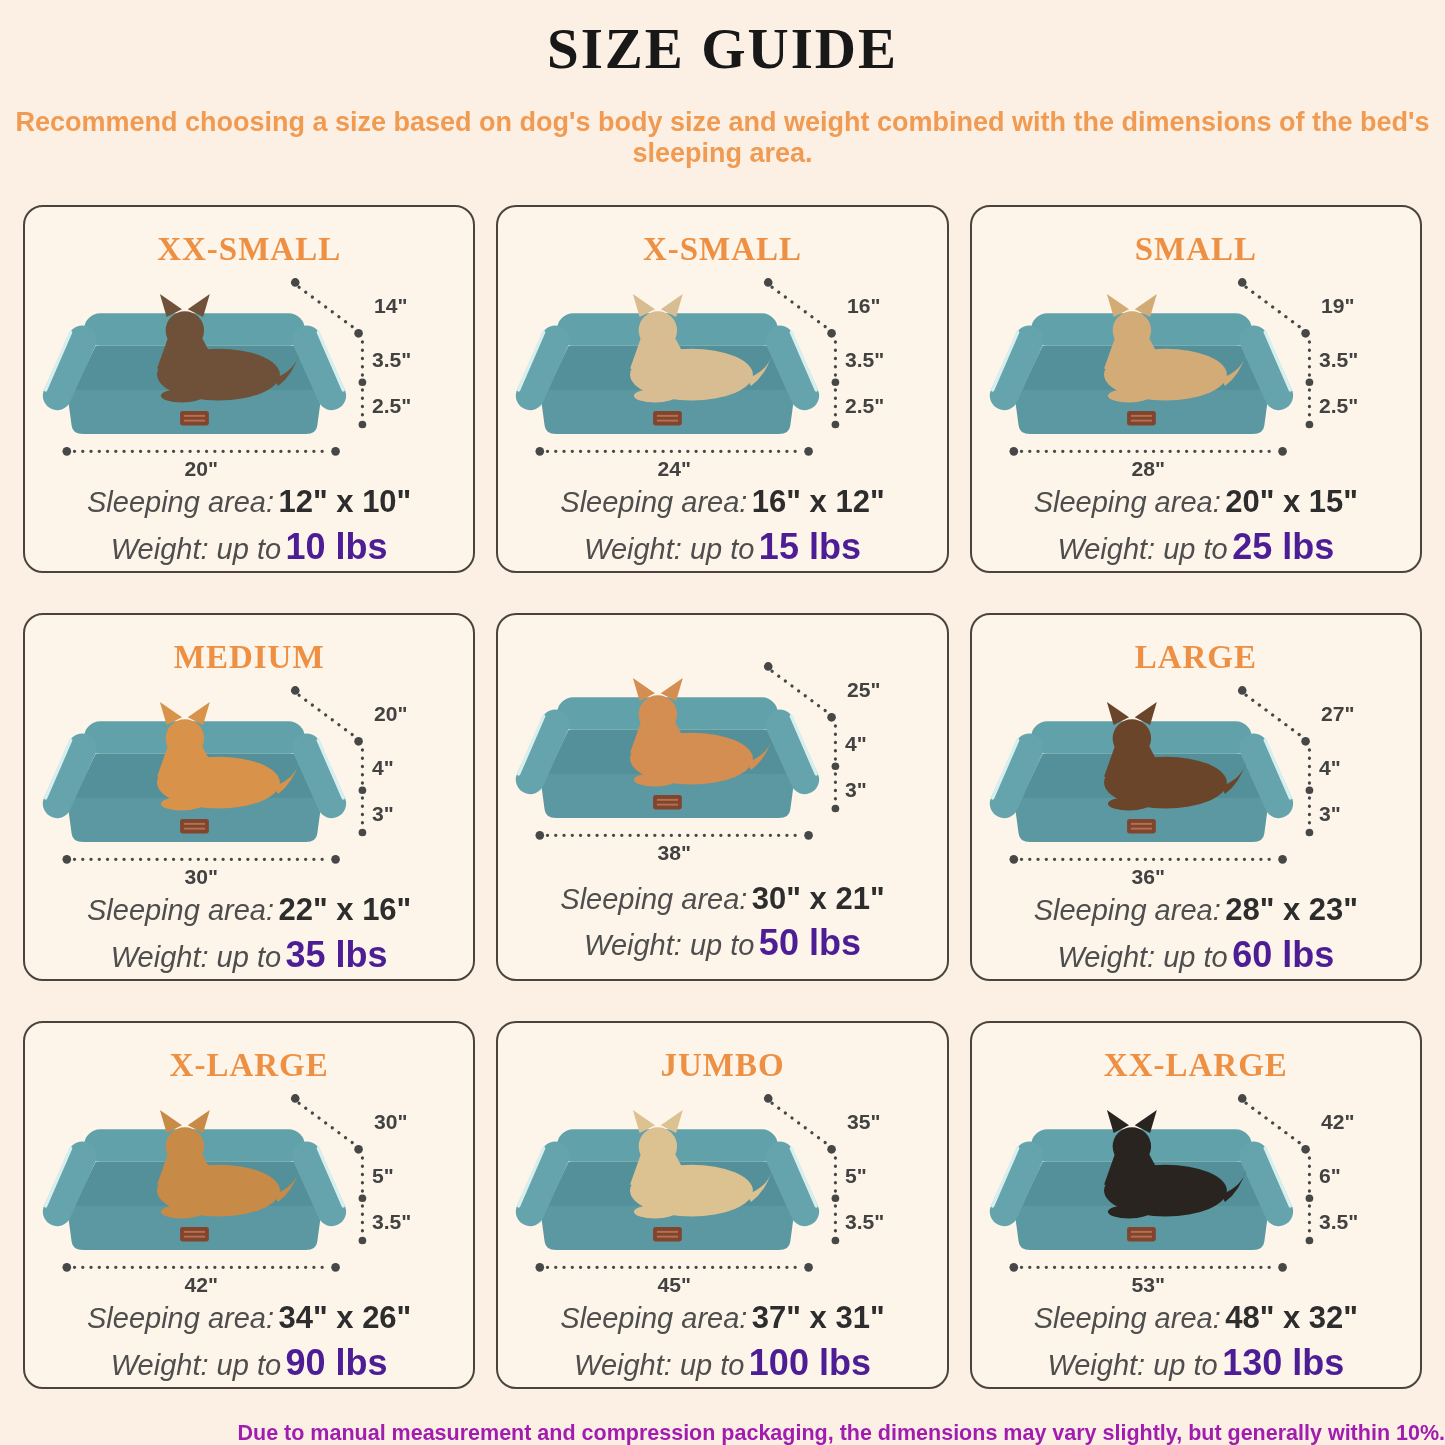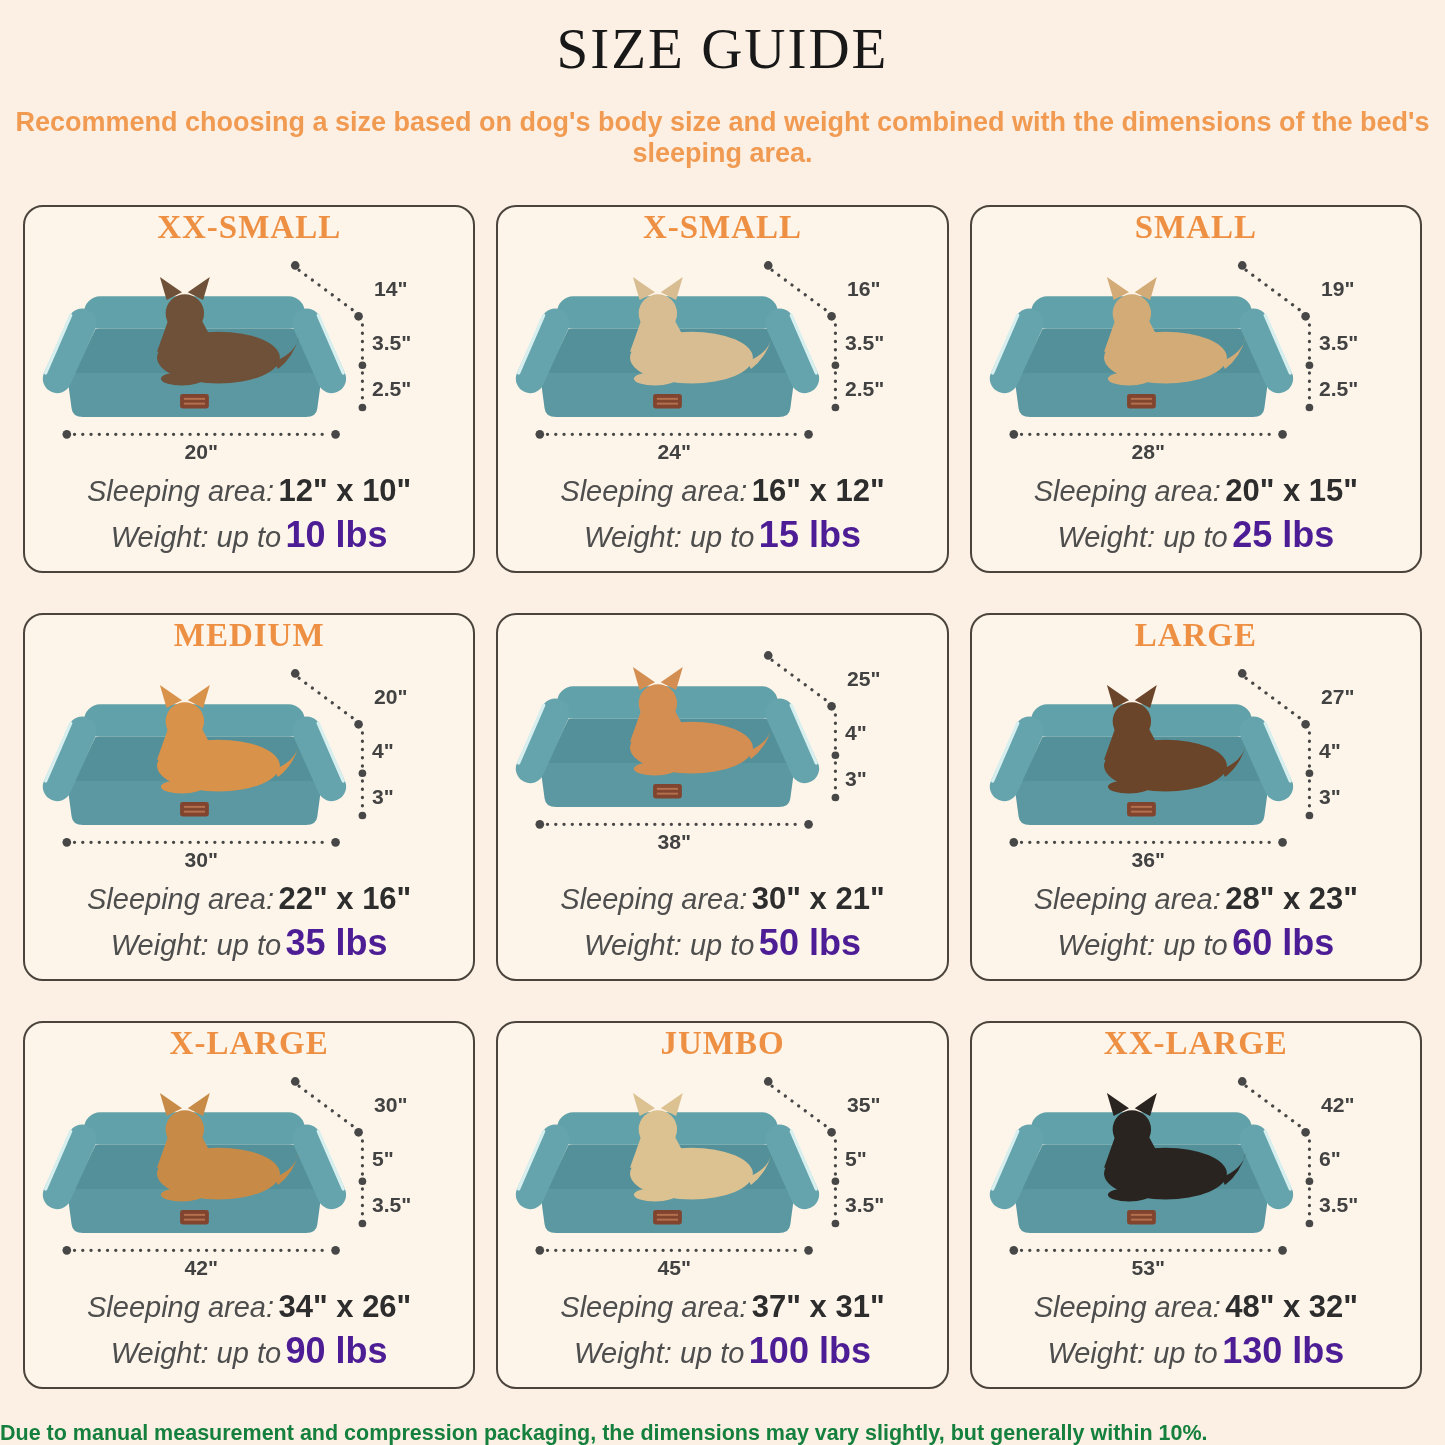--- a/index.html
+++ b/index.html
@@ -8,21 +8,21 @@
     background:#fcf0e4;
     font-family:"Liberation Sans",sans-serif;
     overflow:hidden;
   }
   .page{width:1445px;height:1445px;position:relative;}
 
   .page-title{
     padding-top:16px;
     text-align:center;
     font-family:"Liberation Serif",serif;
-    font-weight:400;
+    font-weight:700;
     font-size:57px;
     letter-spacing:2px;
     color:#181818;
   }
   .page-subtitle{
     margin-top:26px;
     text-align:center;
     font-size:27px;
     font-weight:700;
     color:#f09a52;
@@ -34,21 +34,21 @@
     grid-template-columns:repeat(3,1fr);
     grid-auto-rows:368px;
     gap:40px 21px;
   }
 
   .card{
     background:#fdf5ea;
     border:2px solid #4a443c;
     border-radius:20px;
     box-sizing:border-box;
-    padding:2px 13px 12px 13px;
+    padding:24px 13px 12px 13px;
     display:flex;
     flex-direction:column;
     align-items:center;
   }
   .card-title{
     font-family:"Liberation Serif",serif;
     font-weight:700;
     font-size:33px;
     color:#ee9043;
     letter-spacing:1px;
@@ -64,24 +64,24 @@
   .illus{width:100%;margin-top:2px;flex:1 1 auto;display:flex;align-items:center;}
   .illus svg{width:100%;display:block;}
 
   .spec{width:100%;text-align:center;line-height:1.32;}
   .spec-label{font-size:29px;color:#4e4e4e;font-style:italic;}
   .spec-strong{font-size:31px;font-weight:700;color:#2d2d2d;}
   .spec-weight{font-size:36px;font-weight:700;color:#4c1d95;}
 
   .page-footer{
     margin-top:32px;
-    text-align:left;
+    text-align:right;
     font-size:21.5px;
     font-weight:700;
-    color:#15803d;
+    color:#a21caf;
   }
 
   
   .bedmain{fill:#61a1a9}
   .bedsurf{fill:#549099}
   .bedbase{fill:#5b98a1}
   .arm{stroke:#65a4ac;stroke-width:30;stroke-linecap:round;fill:none}
   .pipe{stroke:#d7efee;stroke-width:3.5;stroke-linecap:round;fill:none}
   .patch{fill:#81452f}
   .patchline{fill:#b5714f}

